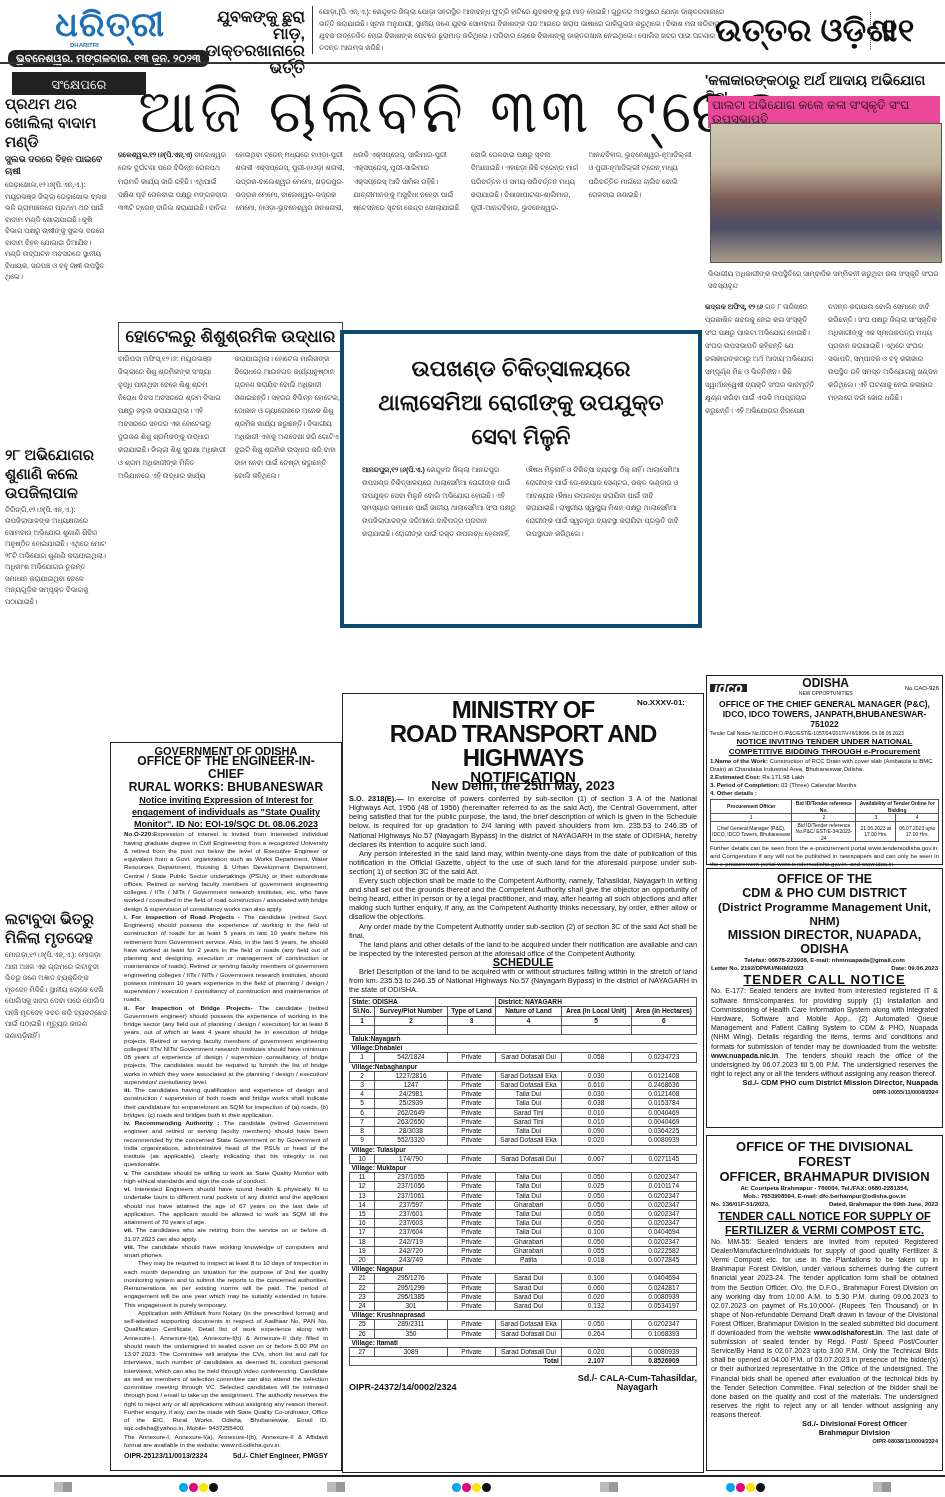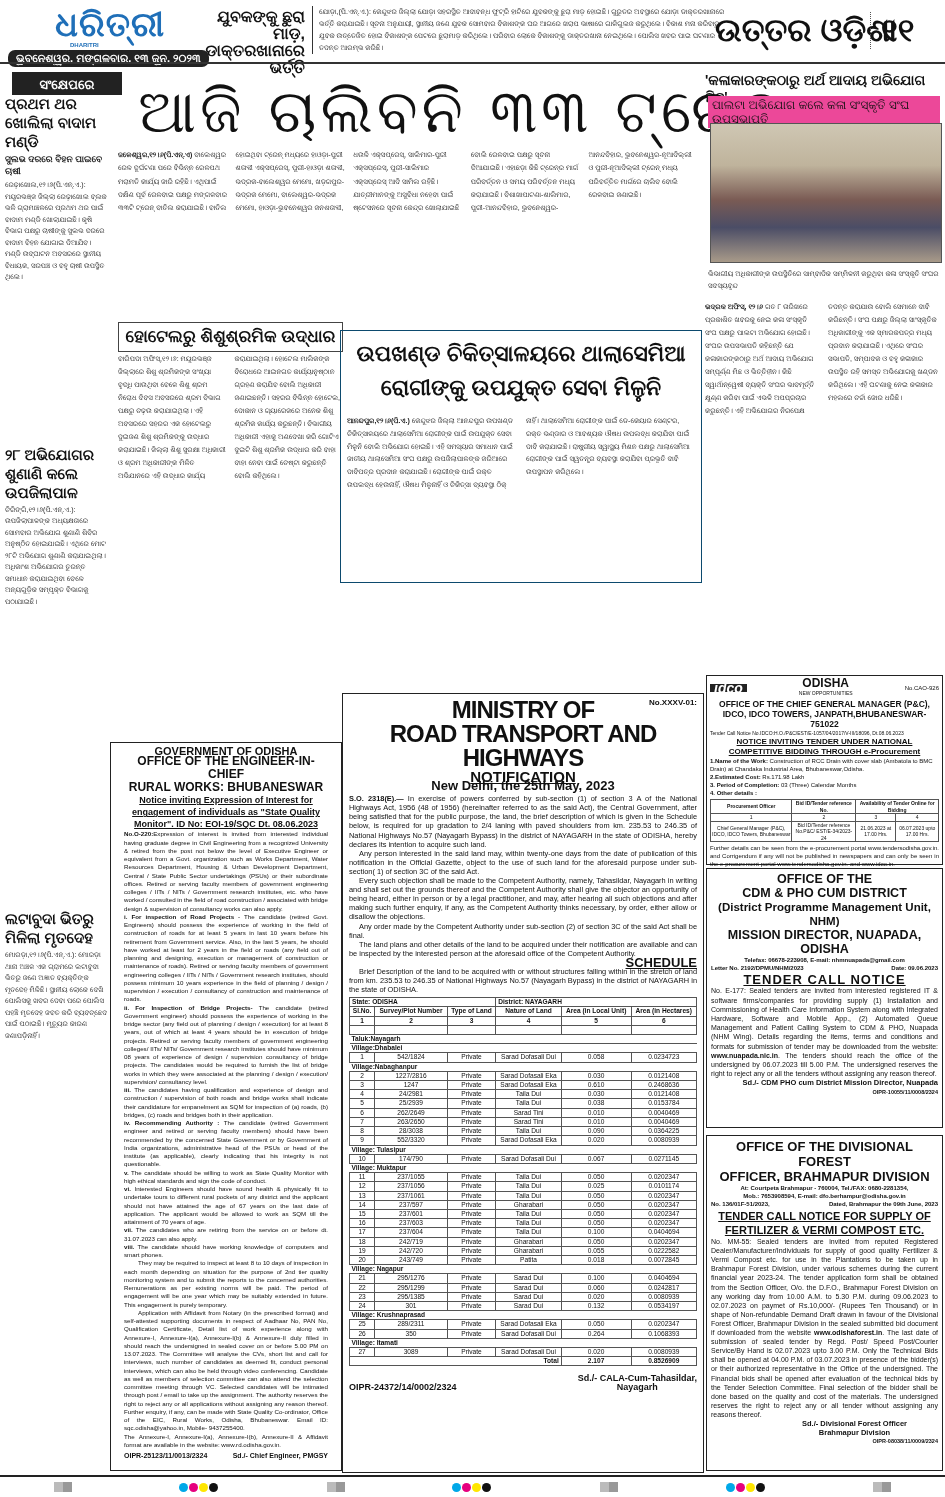--- a/index.html
+++ b/index.html
@@ -6,44 +6,44 @@
   body { width: 945px; height: 1497px; background: #fff; font-family: "Liberation Sans", sans-serif; color: #111; position: relative; overflow: hidden; }
   .abs { position: absolute; }
   .logo { left: 55px; top: 8px; font-family: Liberation Mono, monospace; font-size: 34px; font-weight: bold; color: #1f6fb8; letter-spacing: 1px; }
   .logo-sub { left: 70px; top: 42px; font-size: 6px; font-weight: bold; color: #1f6fb8; }
   .dateline { left: 8px; top: 50px; background: #222; color: #fff; font-size: 11px; padding: 2px 8px; font-weight: bold; border-radius: 7px; }
   .brief-head { left: 195px; top: 8px; width: 110px; text-align: right; font-size: 16px; font-weight: bold; line-height: 17px; }
   .brief-text { left: 312px; top: 6px; width: 418px; border-left: 1px solid #333; padding-left: 6px; font-size: 7px; line-height: 12px; color: #222; }
   .section { left: 715px; top: 12px; font-size: 32px; font-weight: bold; color: #111; }
   .pageno { left: 870px; top: 12px; font-size: 32px; font-weight: bold; border-left: 1px dotted #555; padding-left: 10px; }
   .topline { left: 0; top: 62px; width: 945px; height: 2px; background: #333; }
-  .sankshep { left: 12px; top: 72px; width: 110px; background: #222; color: #fff; text-align: center; font-size: 13px; font-weight: bold; padding: 2px 0; border-top: 3px solid #222; }
+  .sankshep { left: 12px; top: 72px; width: 134px; background: #222; color: #fff; text-align: center; font-size: 13px; font-weight: normal; padding: 2px 0; border-top: 3px solid #222; }
   .col-left { left: 5px; top: 92px; width: 103px; font-size: 7px; line-height: 11.5px; color: #222; }
   .col-left h3 { font-size: 15px; line-height: 19px; margin: 2px 0; color: #111; }
   .col-left h4 { font-size: 9px; line-height: 12px; margin: 2px 0; }
   .headline { left: 138px; top: 76px; font-size: 60px; font-family: "DejaVu Sans", sans-serif; letter-spacing: 4px; color: #111; }
   .train-body { left: 118px; top: 148px; width: 580px; font-size: 7px; line-height: 13.3px; color: #222; column-count: 5; column-gap: 8px; }
   .rh-title { left: 705px; top: 72px; width: 240px; font-size: 14px; font-weight: bold; }
   .rh-sub { left: 708px; top: 96px; width: 232px; background: #ec4899; font-size: 12px; padding: 2px 4px; }
   .photo { left: 710px; top: 123px; width: 232px; height: 140px; background: linear-gradient(180deg,#cfc7b3 0%,#bfb39c 30%,#7a5b54 55%,#4b4d66 75%,#a89a89 100%); border: 1px solid #555; }
   .photo-cap { left: 708px; top: 268px; width: 235px; font-size: 7px; line-height: 12px; color: #222; }
   .right-body { left: 705px; top: 300px; width: 238px; font-size: 7px; line-height: 13px; color: #222; column-count: 2; column-gap: 8px; }
   .hotel-head { left: 118px; top: 322px; width: 225px; border: 1px solid #444; font-size: 17px; font-weight: bold; text-align: center; padding: 4px 0; }
   .hotel-body { left: 118px; top: 352px; width: 225px; font-size: 7px; line-height: 13px; color: #222; column-count: 2; column-gap: 8px; }
-  .thal-box { left: 340px; top: 330px; width: 362px; height: 253px; border: 1px solid #0c4a6e; padding: 6px; }
+  .thal-box { left: 340px; top: 330px; width: 362px; height: 298px; border: 4px solid #0c4a6e; padding: 18px; }
   .thal-head { font-size: 22px; font-weight: bold; line-height: 34px; text-align: center; color: #111; }
   .thal-body { font-size: 7px; line-height: 12.8px; color: #222; column-count: 2; column-gap: 10px; margin-top: 10px; }
   .ad { border: 1px solid #222; background: #fff; }
   .ad-mort { left: 342px; top: 693px; width: 362px; height: 780px; padding: 4px 6px; font-size: 7.4px; line-height: 9.1px; }
-  .mort-no { position: absolute; right: 6px; top: 4px; font-size: 8px; font-weight: bold; }
+  .mort-no { position: absolute; right: 18px; top: 4px; font-size: 8px; font-weight: bold; }
   .mort-t1 { font-size: 24px; font-weight: bold; text-align: center; line-height: 24px; font-family: "Liberation Sans", sans-serif; letter-spacing: -1px; }
   .mort-t2 { font-size: 15px; font-weight: bold; text-align: center; text-decoration: underline; margin-top: 2px; }
   .mort-t3 { font-size: 13px; font-weight: bold; text-align: center; margin-bottom: 4px; }
   .mort-p { text-align: justify; text-indent: 10px; }
-  .mort-sched { text-align: right; font-weight: bold; text-decoration: underline; font-size: 13px; }
+  .mort-sched { text-align: center; font-weight: bold; text-decoration: underline; font-size: 11px; }
   table.sched { width: 100%; border-collapse: collapse; margin-top: 3px; font-size: 6.6px; line-height: 8.2px; }
   table.sched td, table.sched th { border: 1px solid #555; padding: 0 2px; text-align: center; }
   table.sched th { font-weight: bold; }
   table.sched .grp td { text-align: left; font-weight: bold; border-left: none; border-right: none; }
   .mort-foot { display: flex; justify-content: space-between; align-items: flex-end; margin-top: 8px; font-weight: bold; font-size: 9px; }
   .ad-rw { left: 110px; top: 742px; width: 232px; height: 729px; padding: 4px 13px; font-size: 6.2px; line-height: 8.25px; }
   .rw-t1 { font-size: 11px; font-weight: bold; text-align: center; }
   .rw-t2 { font-size: 12px; font-weight: bold; text-align: center; line-height: 13px; }
   .rw-sub { font-size: 9px; font-weight: bold; text-align: center; text-decoration: underline; line-height: 12px; }
   .rw-p { text-align: justify; }

